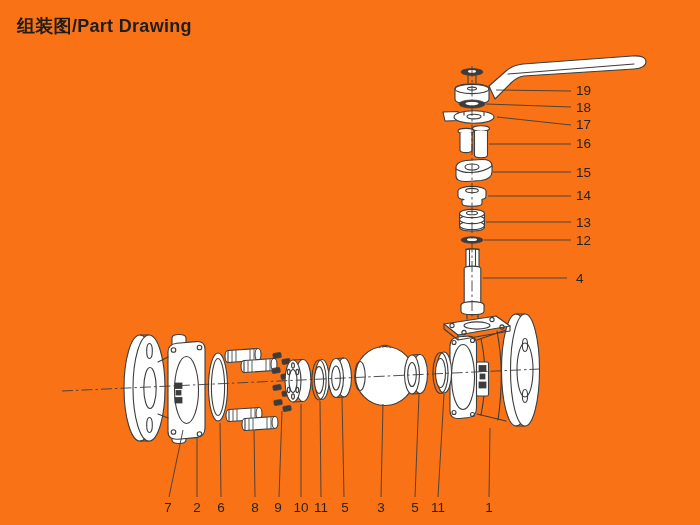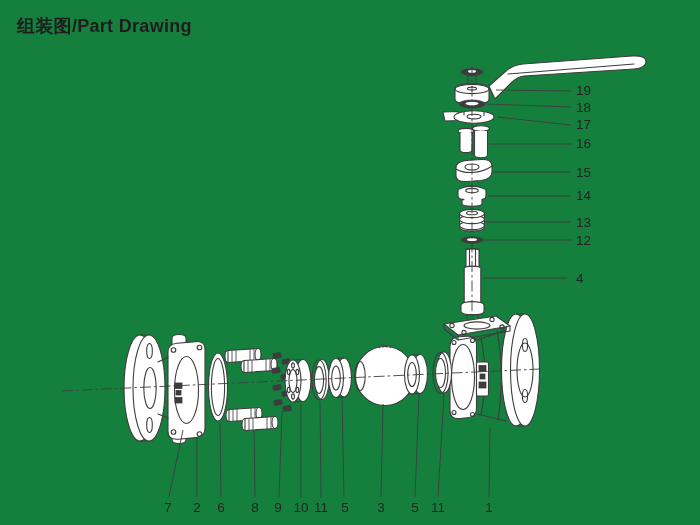--- a/index.html
+++ b/index.html
@@ -1,19 +1,19 @@
 <!DOCTYPE html>
 <html><head>
 <meta charset="utf-8">
 <style>
   html,body{margin:0;padding:0;background:#ffffff;}
   .page{
     position:relative;
     width:700px;height:525px;
-    background:#15803d;
+    background:#f97316;
     font-family:"Liberation Sans","DejaVu Sans",sans-serif;
     overflow:hidden;
   }
   .title{
     position:absolute;left:17px;top:14px;
     font-size:18px;font-weight:bold;color:#1d1d1d;
     letter-spacing:0.3px;
   }
   svg{position:absolute;left:0;top:0;}
   .ln{stroke:#3d3d3d;stroke-width:1.1;fill:none;stroke-linecap:round;stroke-linejoin:round;}

